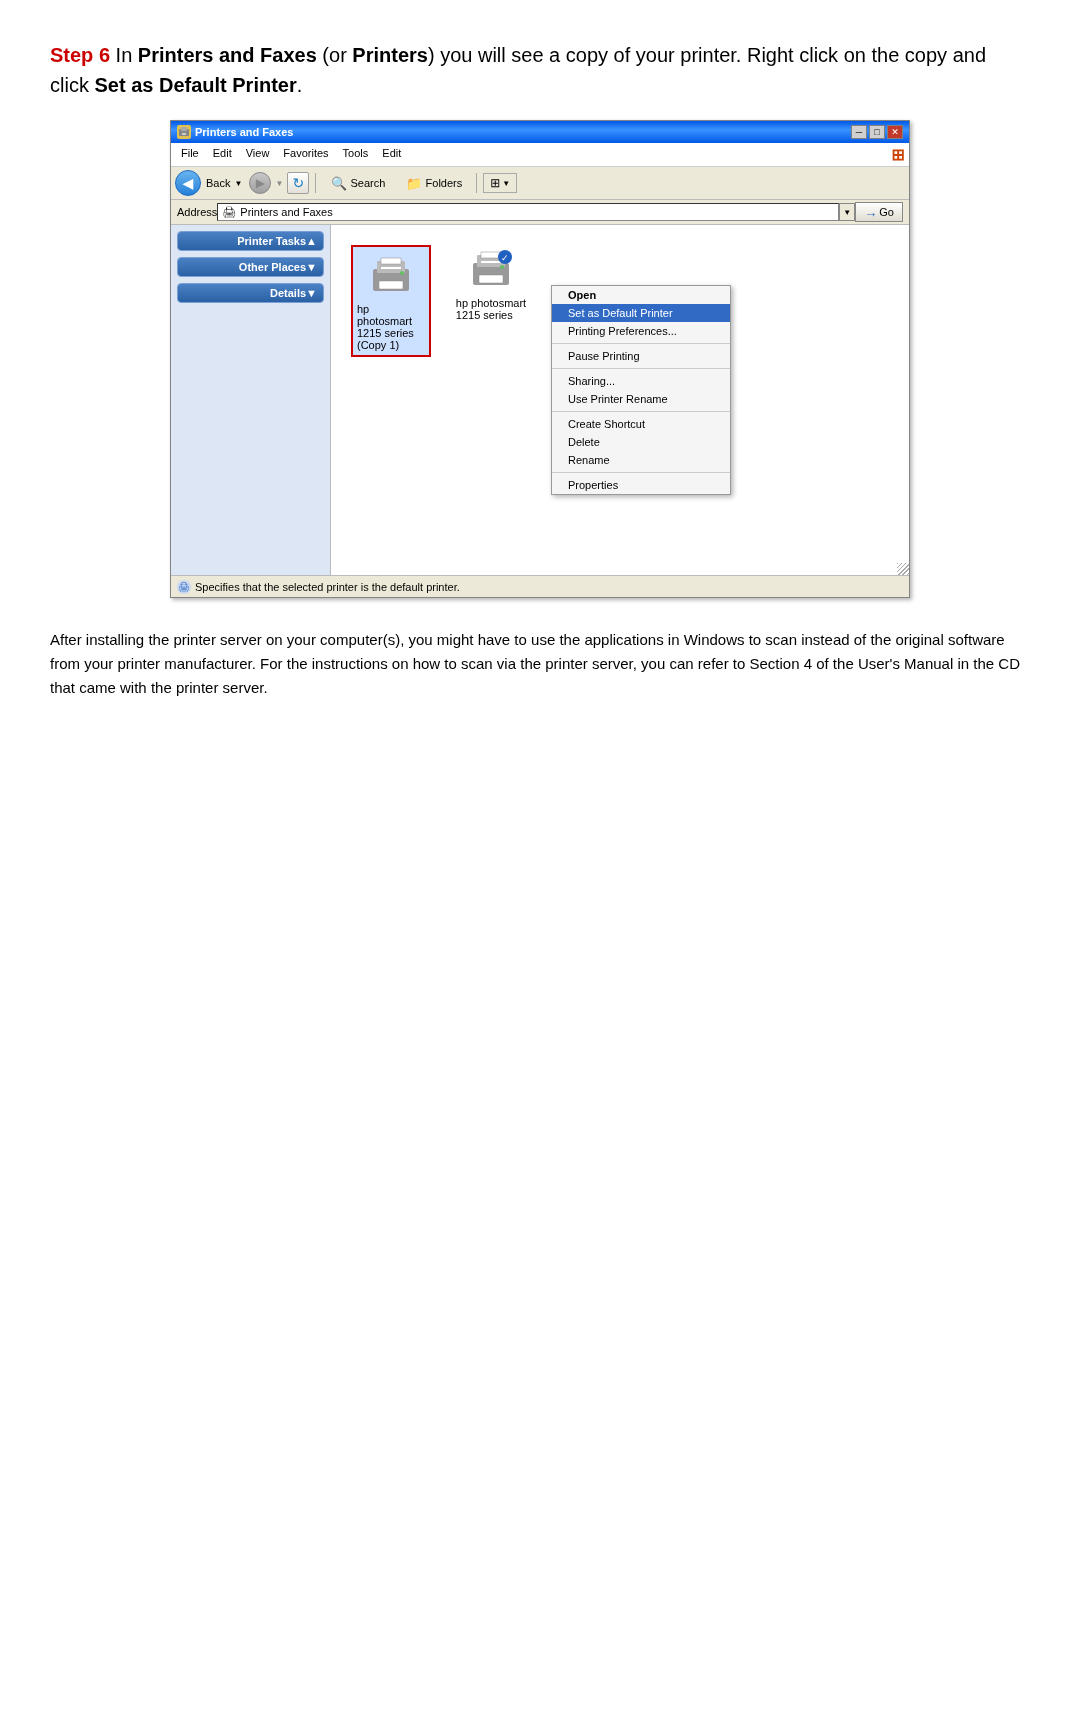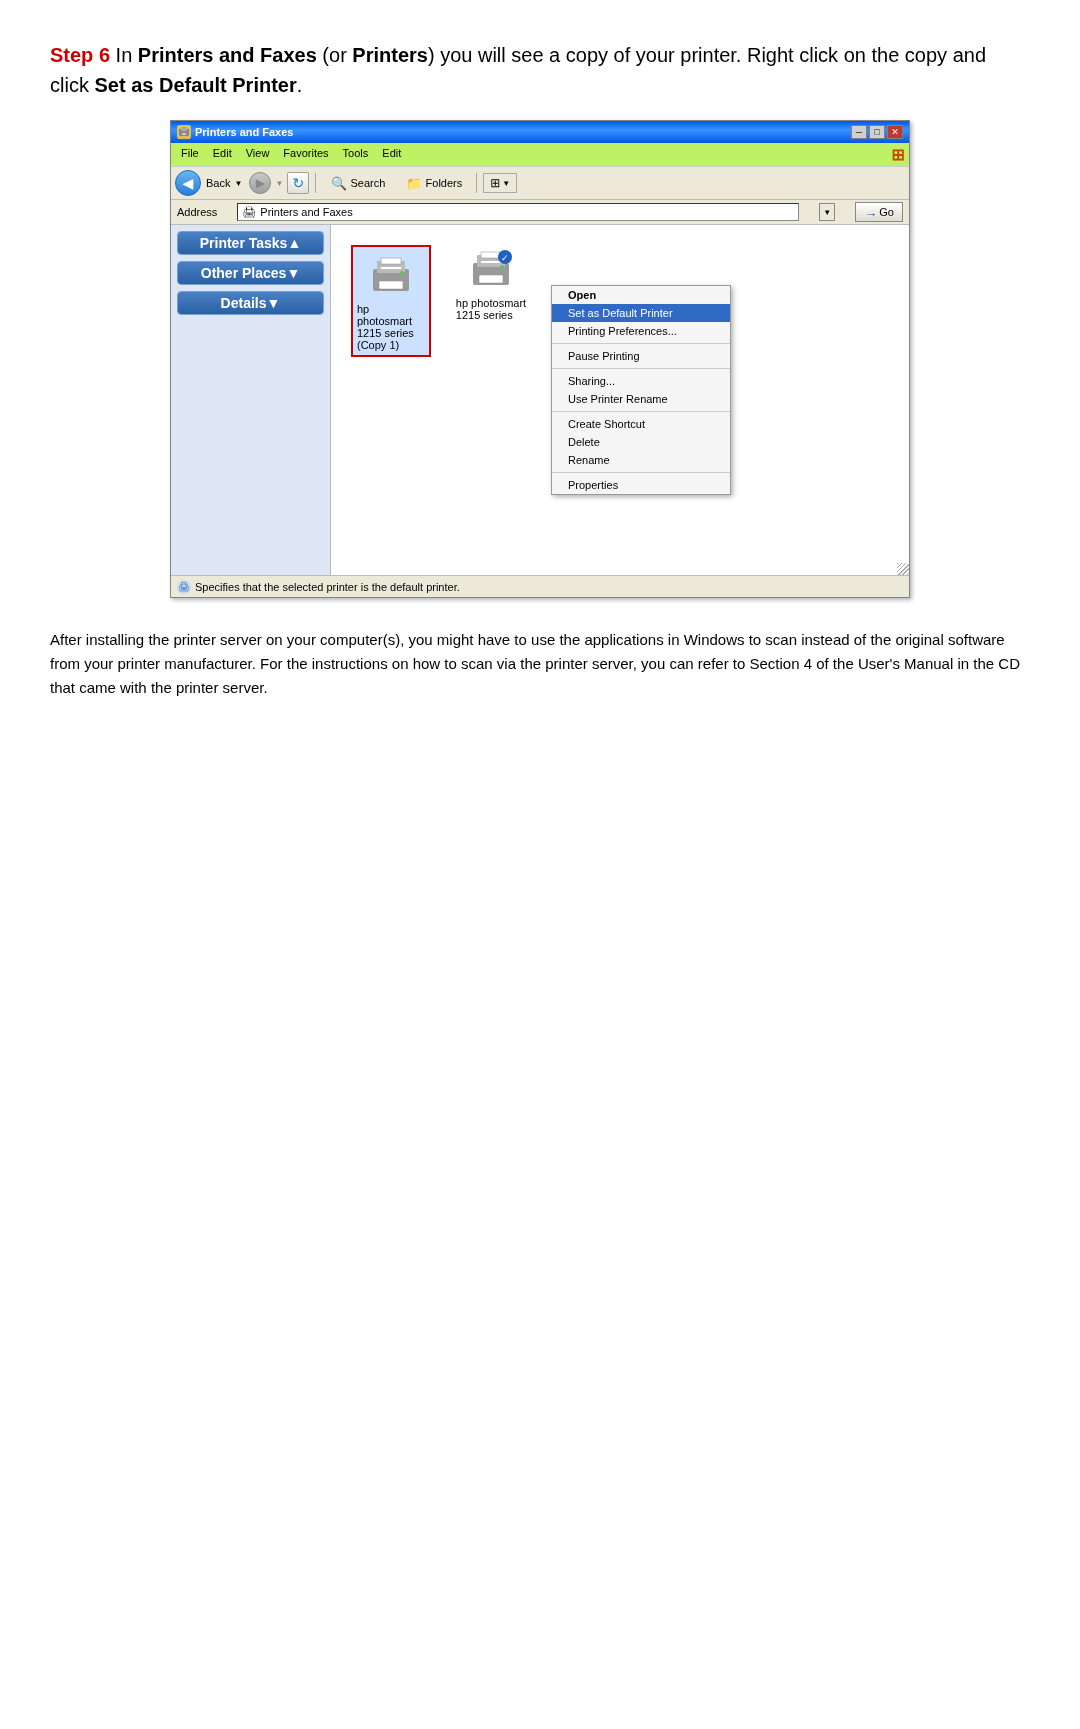--- a/index.html
+++ b/index.html
@@ -87,21 +87,21 @@
       cursor: pointer;
       color: #000;
     }
 
     .win-btn.close {
       background: #c0392b;
       color: white;
     }
 
     .win-menubar {
-      background: #bef264;
+      background: #ffffff;
       padding: 2px 4px;
       display: flex;
       gap: 2px;
       border-bottom: 1px solid #ccc;
     }
 
     .menu-item {
       padding: 2px 6px;
       font-size: 11px;
       cursor: pointer;
@@ -192,21 +192,21 @@
       align-items: center;
       gap: 2px;
       border: 1px solid #aaa;
     }
 
     .address-bar {
       background: #ece9d8;
       padding: 2px 6px;
       display: flex;
       align-items: center;
-      gap: 20px;
+      gap: 0;
       border-bottom: 1px solid #bbb;
       font-size: 11px;
     }
 
     .address-label {
       color: #000;
       font-size: 11px;
     }
 
     .address-field {
@@ -269,25 +269,25 @@
       border: 1px solid #7a9fd4;
       border-radius: 4px;
       margin-bottom: 6px;
       overflow: hidden;
     }
 
     .sidebar-section-header {
       background: linear-gradient(to bottom, #4a80c4 0%, #2a60a4 100%);
       color: white;
       padding: 3px 6px;
-      font-size: 14px;
+      font-size: 11px;
       font-weight: bold;
       display: flex;
       align-items: center;
-      justify-content: center;
+      justify-content: flex-end;
       cursor: pointer;
     }
 
     .win-content {
       flex: 1;
       background: white;
       padding: 10px;
       position: relative;
     }
 

